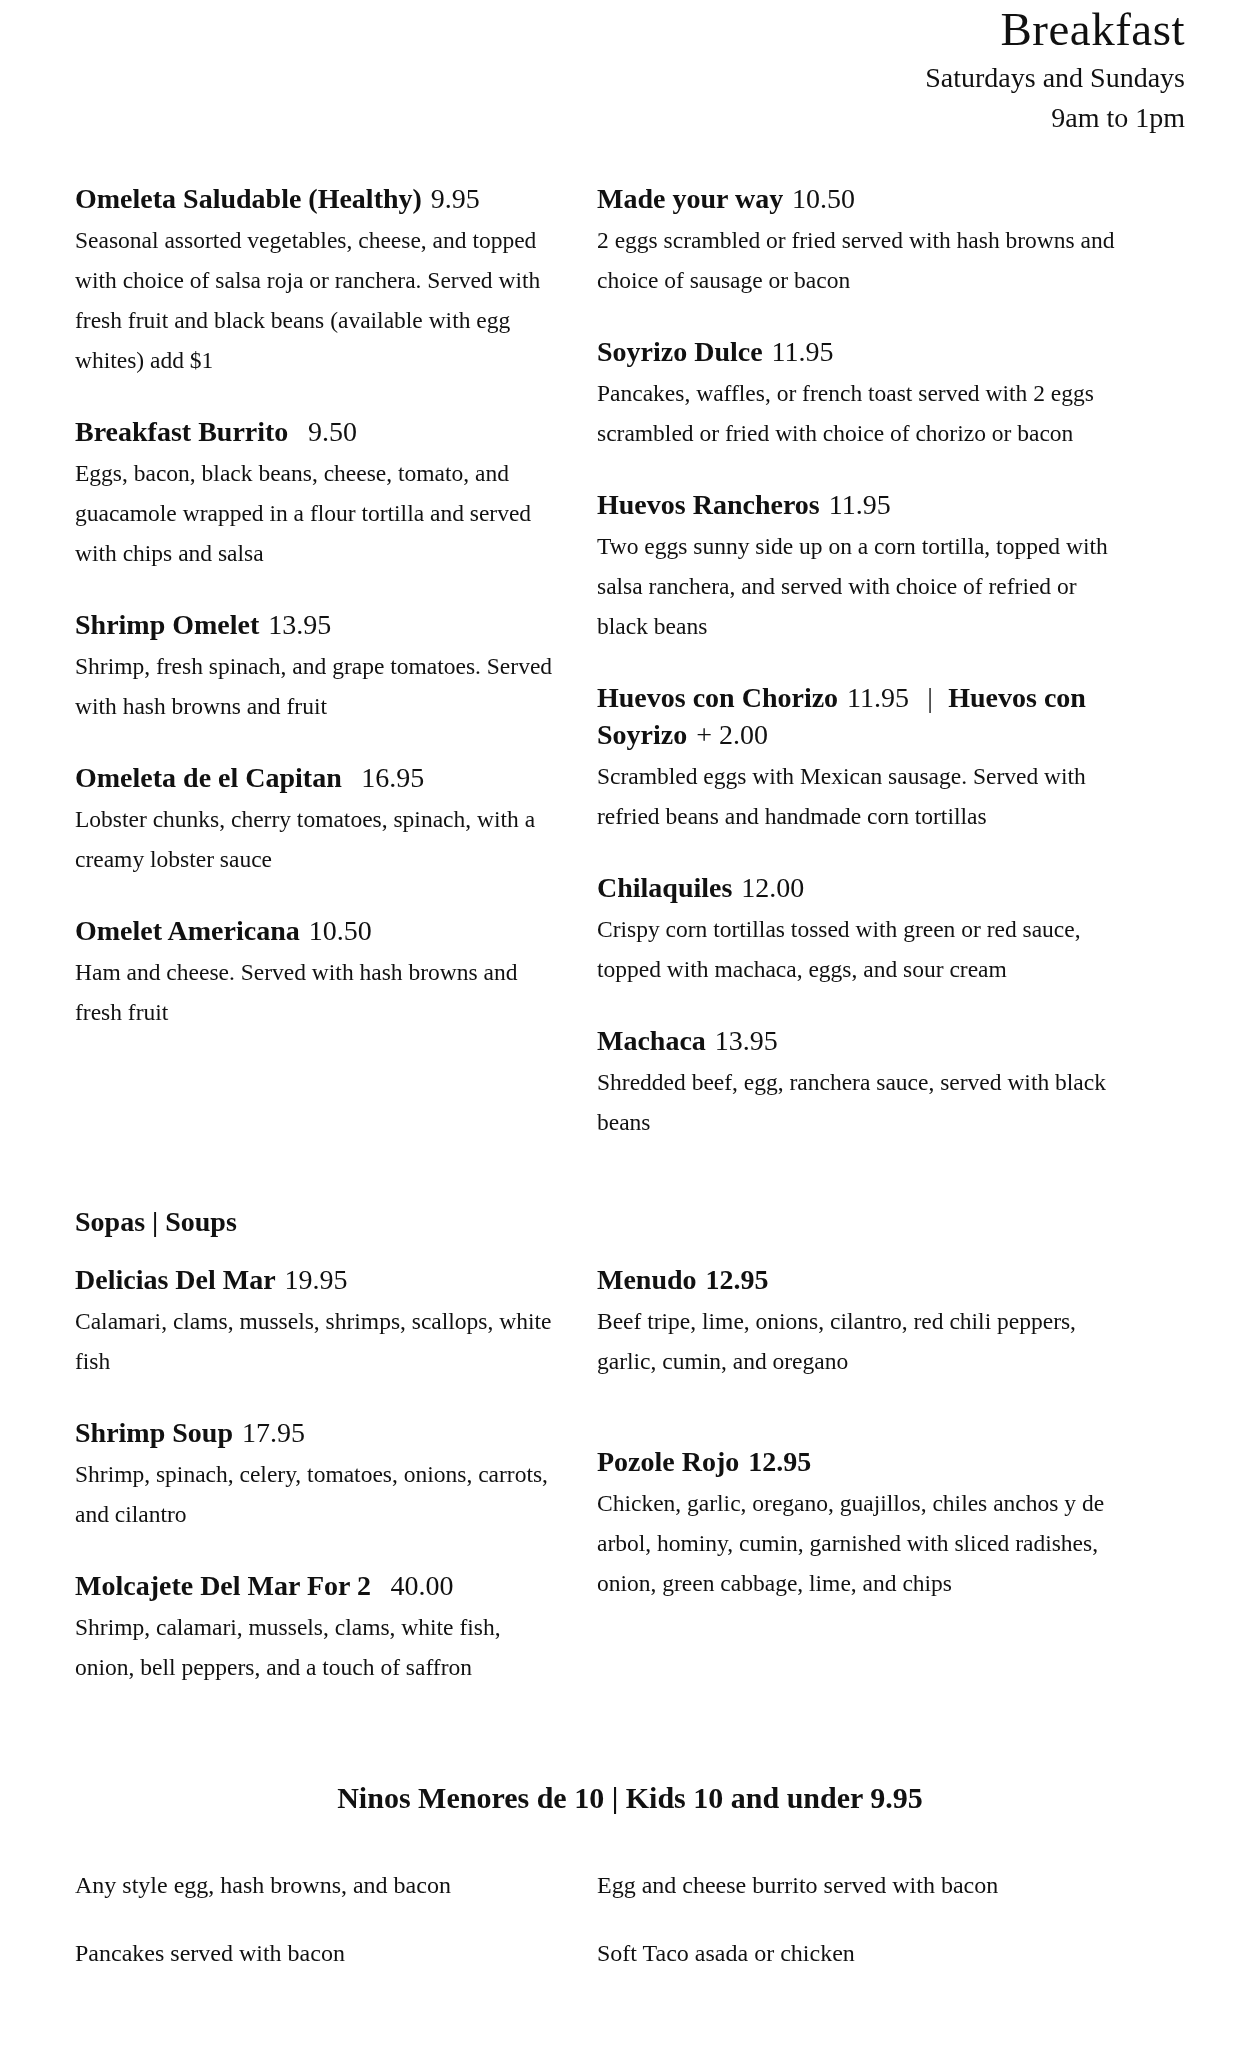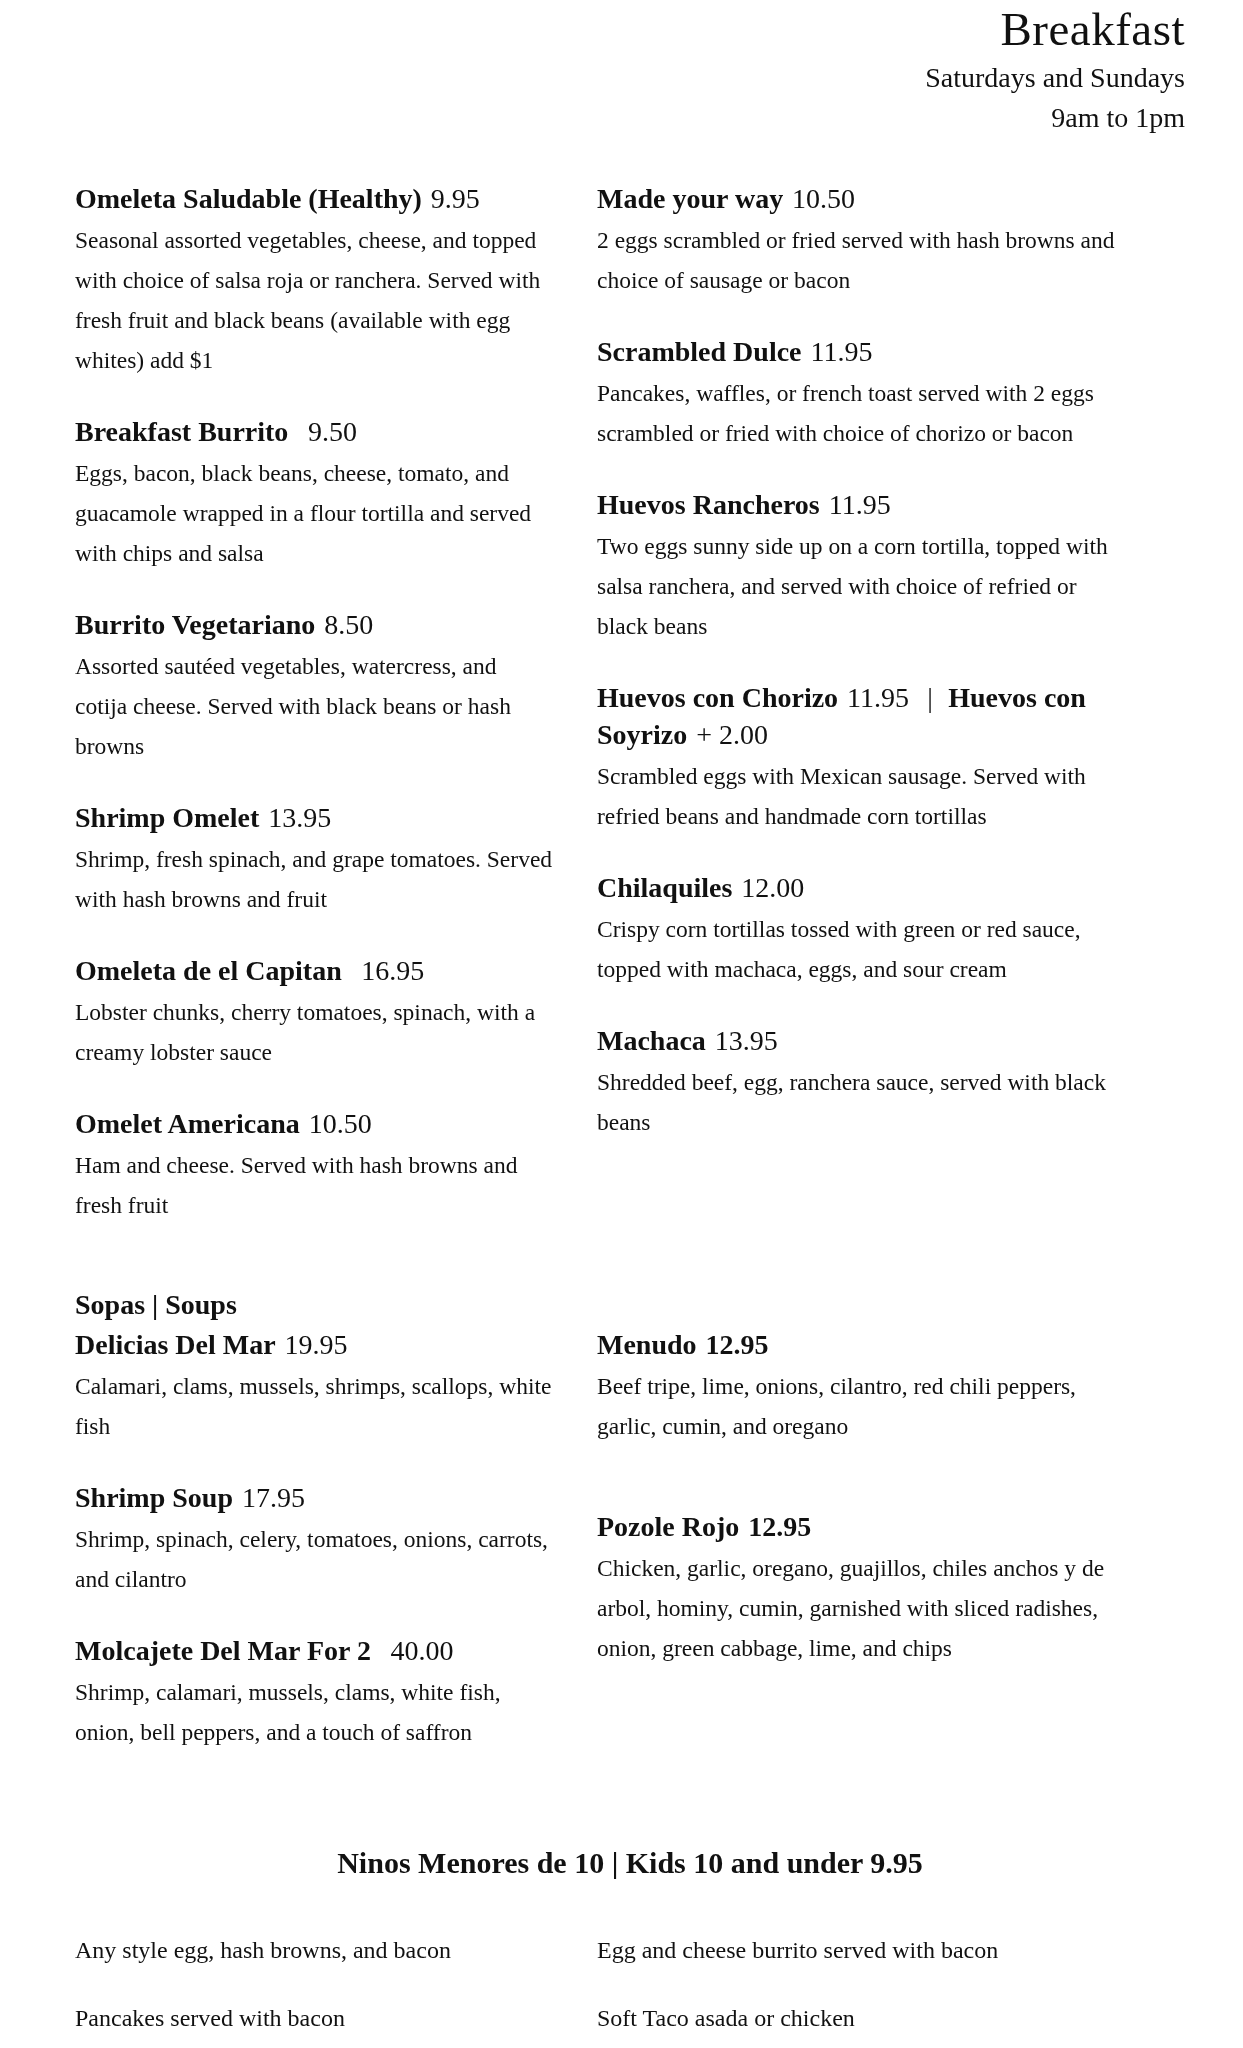--- a/index.html
+++ b/index.html
@@ -53,21 +53,21 @@
     margin-top: 3px;
   }
 
   
   .section-heading {
     font-size: 28px;
     font-weight: 700;
     line-height: 38px;
   }
   .soups-section { margin-top: 28px; }
-  .soups-grid { margin-top: 2px; }
+  .soups-grid { margin-top: 20px; }
   .gap-before { margin-top: 62px; }
 
   
   .kids-section { margin-top: 58px; }
   .kids-heading {
     text-align: center;
     font-size: 30px;
     font-weight: 700;
     line-height: 40px;
   }
@@ -105,26 +105,20 @@
         <p class="desc">Seasonal assorted vegetables, cheese, and topped with choice of salsa roja or ranchera.  Served with fresh fruit and black beans (available with egg whites) add $1</p>
       </div>
 
       <div class="item">
         <div class="item-title">
           <span class="nm">Breakfast Burrito</span><span class="pr" style="margin-left:0.7em">9.50</span>
         </div>
         <p class="desc">Eggs, bacon, black beans, cheese, tomato, and guacamole wrapped in a flour tortilla and served with chips and salsa</p>
       </div>
 
-      <div class="item">
-        <div class="item-title">
-          <span class="nm">Burrito Vegetariano</span><span class="pr">8.50</span>
-        </div>
-        <p class="desc">Assorted sautéed vegetables, watercress, and cotija cheese. Served with black beans or hash browns</p>
-      </div>
 
       <div class="item">
         <div class="item-title">
           <span class="nm">Shrimp Omelet</span><span class="pr">13.95</span>
         </div>
         <p class="desc">Shrimp, fresh spinach, and grape tomatoes. Served with hash browns and fruit</p>
       </div>
 
       <div class="item">
         <div class="item-title">
@@ -145,21 +139,21 @@
 
       <div class="item">
         <div class="item-title">
           <span class="nm">Made your way</span><span class="pr">10.50</span>
         </div>
         <p class="desc">2 eggs scrambled or fried served with hash browns and choice of sausage or bacon</p>
       </div>
 
       <div class="item">
         <div class="item-title">
-          <span class="nm">Scrambled Dulce</span><span class="pr">11.95</span>
+          <span class="nm">Soyrizo Dulce</span><span class="pr">11.95</span>
         </div>
         <p class="desc">Pancakes, waffles, or french toast served with 2 eggs scrambled or fried with choice of chorizo or bacon</p>
       </div>
 
       <div class="item">
         <div class="item-title">
           <span class="nm">Huevos Rancheros</span><span class="pr">11.95</span>
         </div>
         <p class="desc">Two eggs sunny side up on a corn tortilla, topped with salsa ranchera, and served with choice of refried or black beans</p>
       </div>

